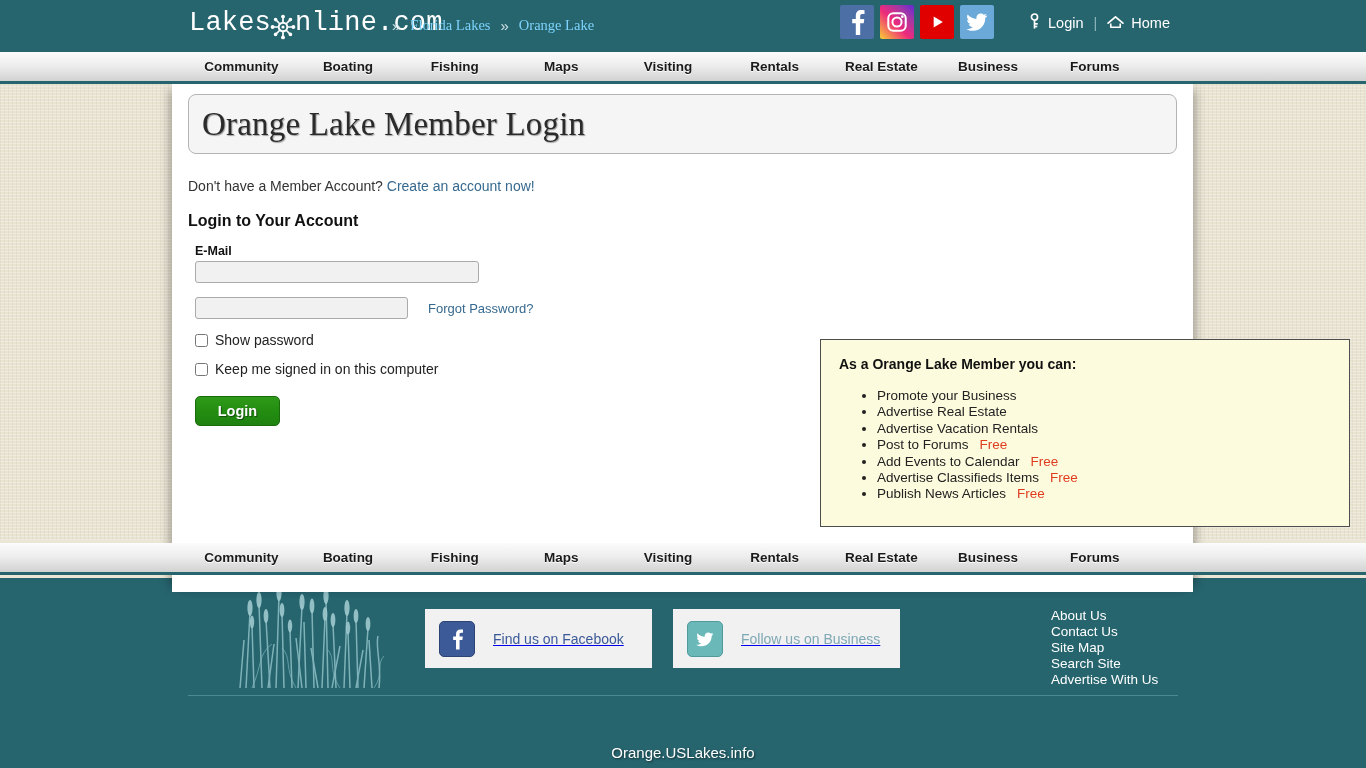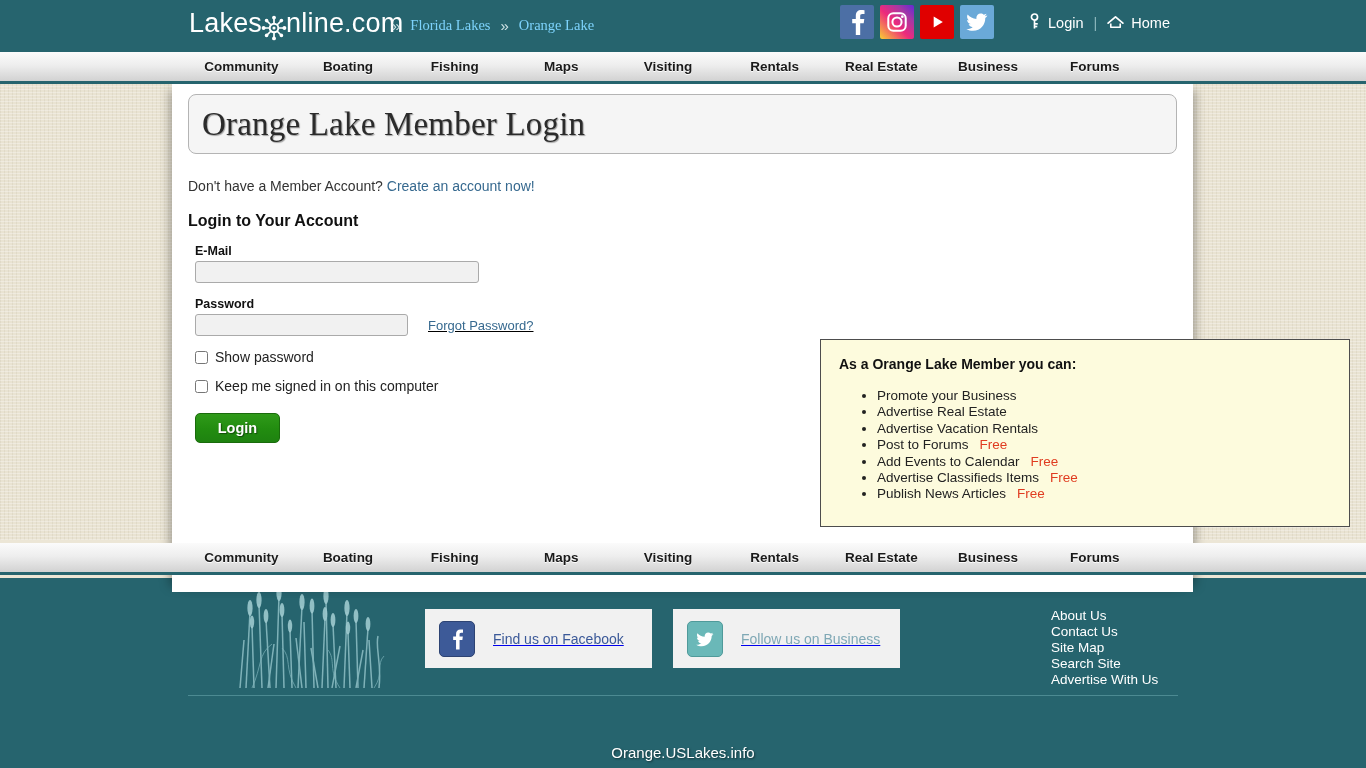--- a/index.html
+++ b/index.html
@@ -33,22 +33,23 @@
     position: absolute;
     left: 0; top: 0;
     width: 1366px; height: 52px;
     background: #26646e;
     z-index: 5;
   }
   .logo-wrap {
     position: absolute;
     left: 189px; top: 10px;
     display: flex;
-    align-items: flex-end;
+    align-items: flex-start;
     gap: 0px;
+    font-family: Liberation Mono, monospace;
   }
   .logo-text {
     font-size: 27px;
     color: #ffffff;
     letter-spacing: .2px;
     font-weight: 400;
     line-height: 1;
     white-space: nowrap;
   }
   .wheel-icon {
@@ -199,21 +200,21 @@
     height: 22px;
     border: 1px solid #aaaaaa;
     border-radius: 3px;
     background: #f1f1f1;
     font-size: 13px;
     padding: 0 5px;
     outline: none;
     font-family: "Liberation Sans", sans-serif;
   }
   input.txt.pw { width: 213px; }
-  .pw-row { display: flex; align-items: flex-end; gap: 20px; text-decoration: underline; }
+  .pw-row { display: flex; align-items: flex-end; gap: 20px; }
   .forgot {
     font-size: 13px;
     color: #36698f;
     text-decoration: none;
     padding-bottom: 3px;
   }
   .spacer12 { height: 14px; }
   .chk-row {
     display: flex;
     align-items: center;
@@ -447,21 +448,20 @@
     </div>
 
     <div class="section-head">Login to Your Account</div>
 
     <div class="formwrap">
       <label class="fld-label">E-Mail</label>
       <input class="txt" type="text" value="" style="">
 
       <div class="spacer12"></div>
 
-      <label class="fld-label">Password</label>
       <div class="pw-row">
         <input class="txt pw" type="password" value="" style="">
         <a href="#" class="forgot">Forgot Password?</a>
       </div>
 
       <div class="chk-row">
         <input type="checkbox" style="">
         <span>Show password</span>
       </div>
 

